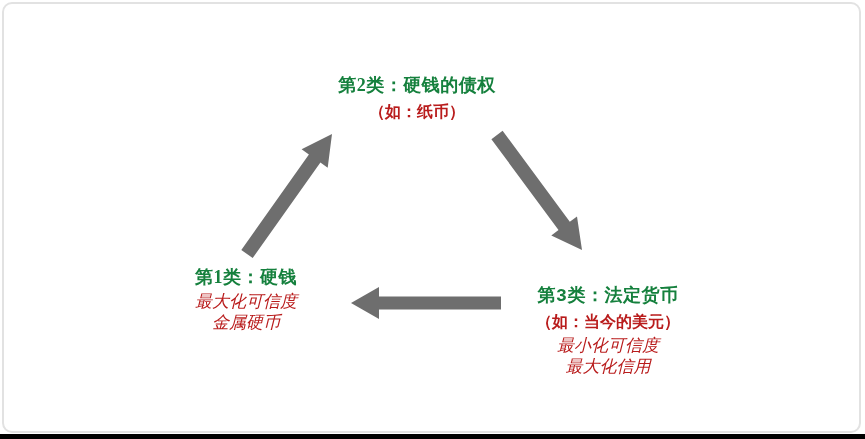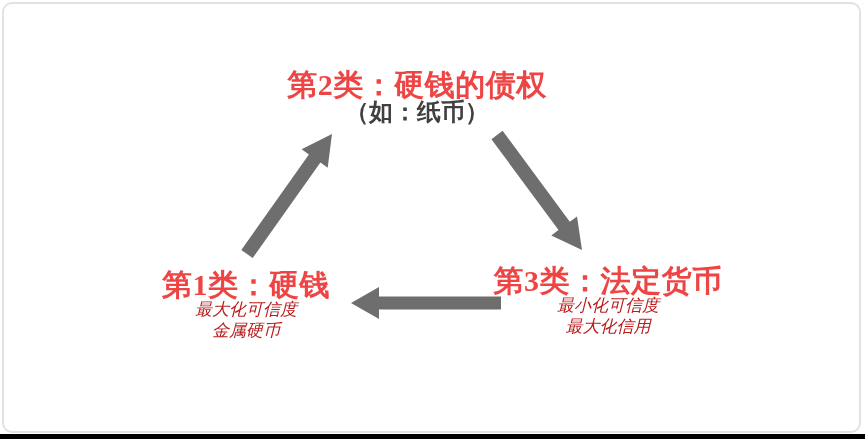--- a/index.html
+++ b/index.html
@@ -15,43 +15,43 @@
     left: 2px; top: 2px;
     width: 855px; height: 427px;
     border: 2px solid #e2e2e2;
     border-radius: 10px;
     background: #ffffff;
   }
   .arrows { position: absolute; left: 0; top: 0; }
   .node { position: absolute; text-align: center; }
   .node-title {
     font-weight: bold;
-    color: #ef4444;
-    font-size: 30px;
+    color: #15803d;
+    font-size: 18px;
     line-height: 28px;
     letter-spacing: 0.5px;
     white-space: nowrap;
   }
   .node-subtitle {
     font-weight: bold;
-    color: #404040;
-    font-size: 24px;
+    color: #b91c1c;
+    font-size: 16px;
     line-height: 26px;
     white-space: nowrap;
   }
   .node-note {
     font-style: italic;
     color: #b91c1c;
     font-size: 17px;
     line-height: 21px;
     white-space: nowrap;
   }
   .node-top   { left: 263px; top: 67px;  width: 300px; }
-  .node-left  { left: 102px; top: 267px; width: 280px; }
-  .node-right { left: 454px; top: 263px; width: 300px; }
+  .node-left  { left: 102px; top: 259px; width: 280px; }
+  .node-right { left: 454px; top: 278px; width: 300px; font-family: Liberation Mono, monospace; }
   .bottom-bar {
     position: absolute;
     left: 0; bottom: 0;
     width: 865px; height: 5px;
     background: #000000;
   }
 </style>
 </head>
 <body>
 
@@ -69,19 +69,20 @@
   </div>
 
   <div class="node node-left">
     <div class="node-title">第1类：硬钱</div>
     <div class="node-note">最大化可信度</div>
     <div class="node-note">金属硬币</div>
   </div>
 
   <div class="node node-right">
     <div class="node-title">第3类：法定货币</div>
+    <div class="node-subtitle">（如：当今的美元）</div>
     <div class="node-note">最小化可信度</div>
     <div class="node-note">最大化信用</div>
   </div>
 
 </div>
 
 <div class="bottom-bar"></div>
 
 </body></html>

